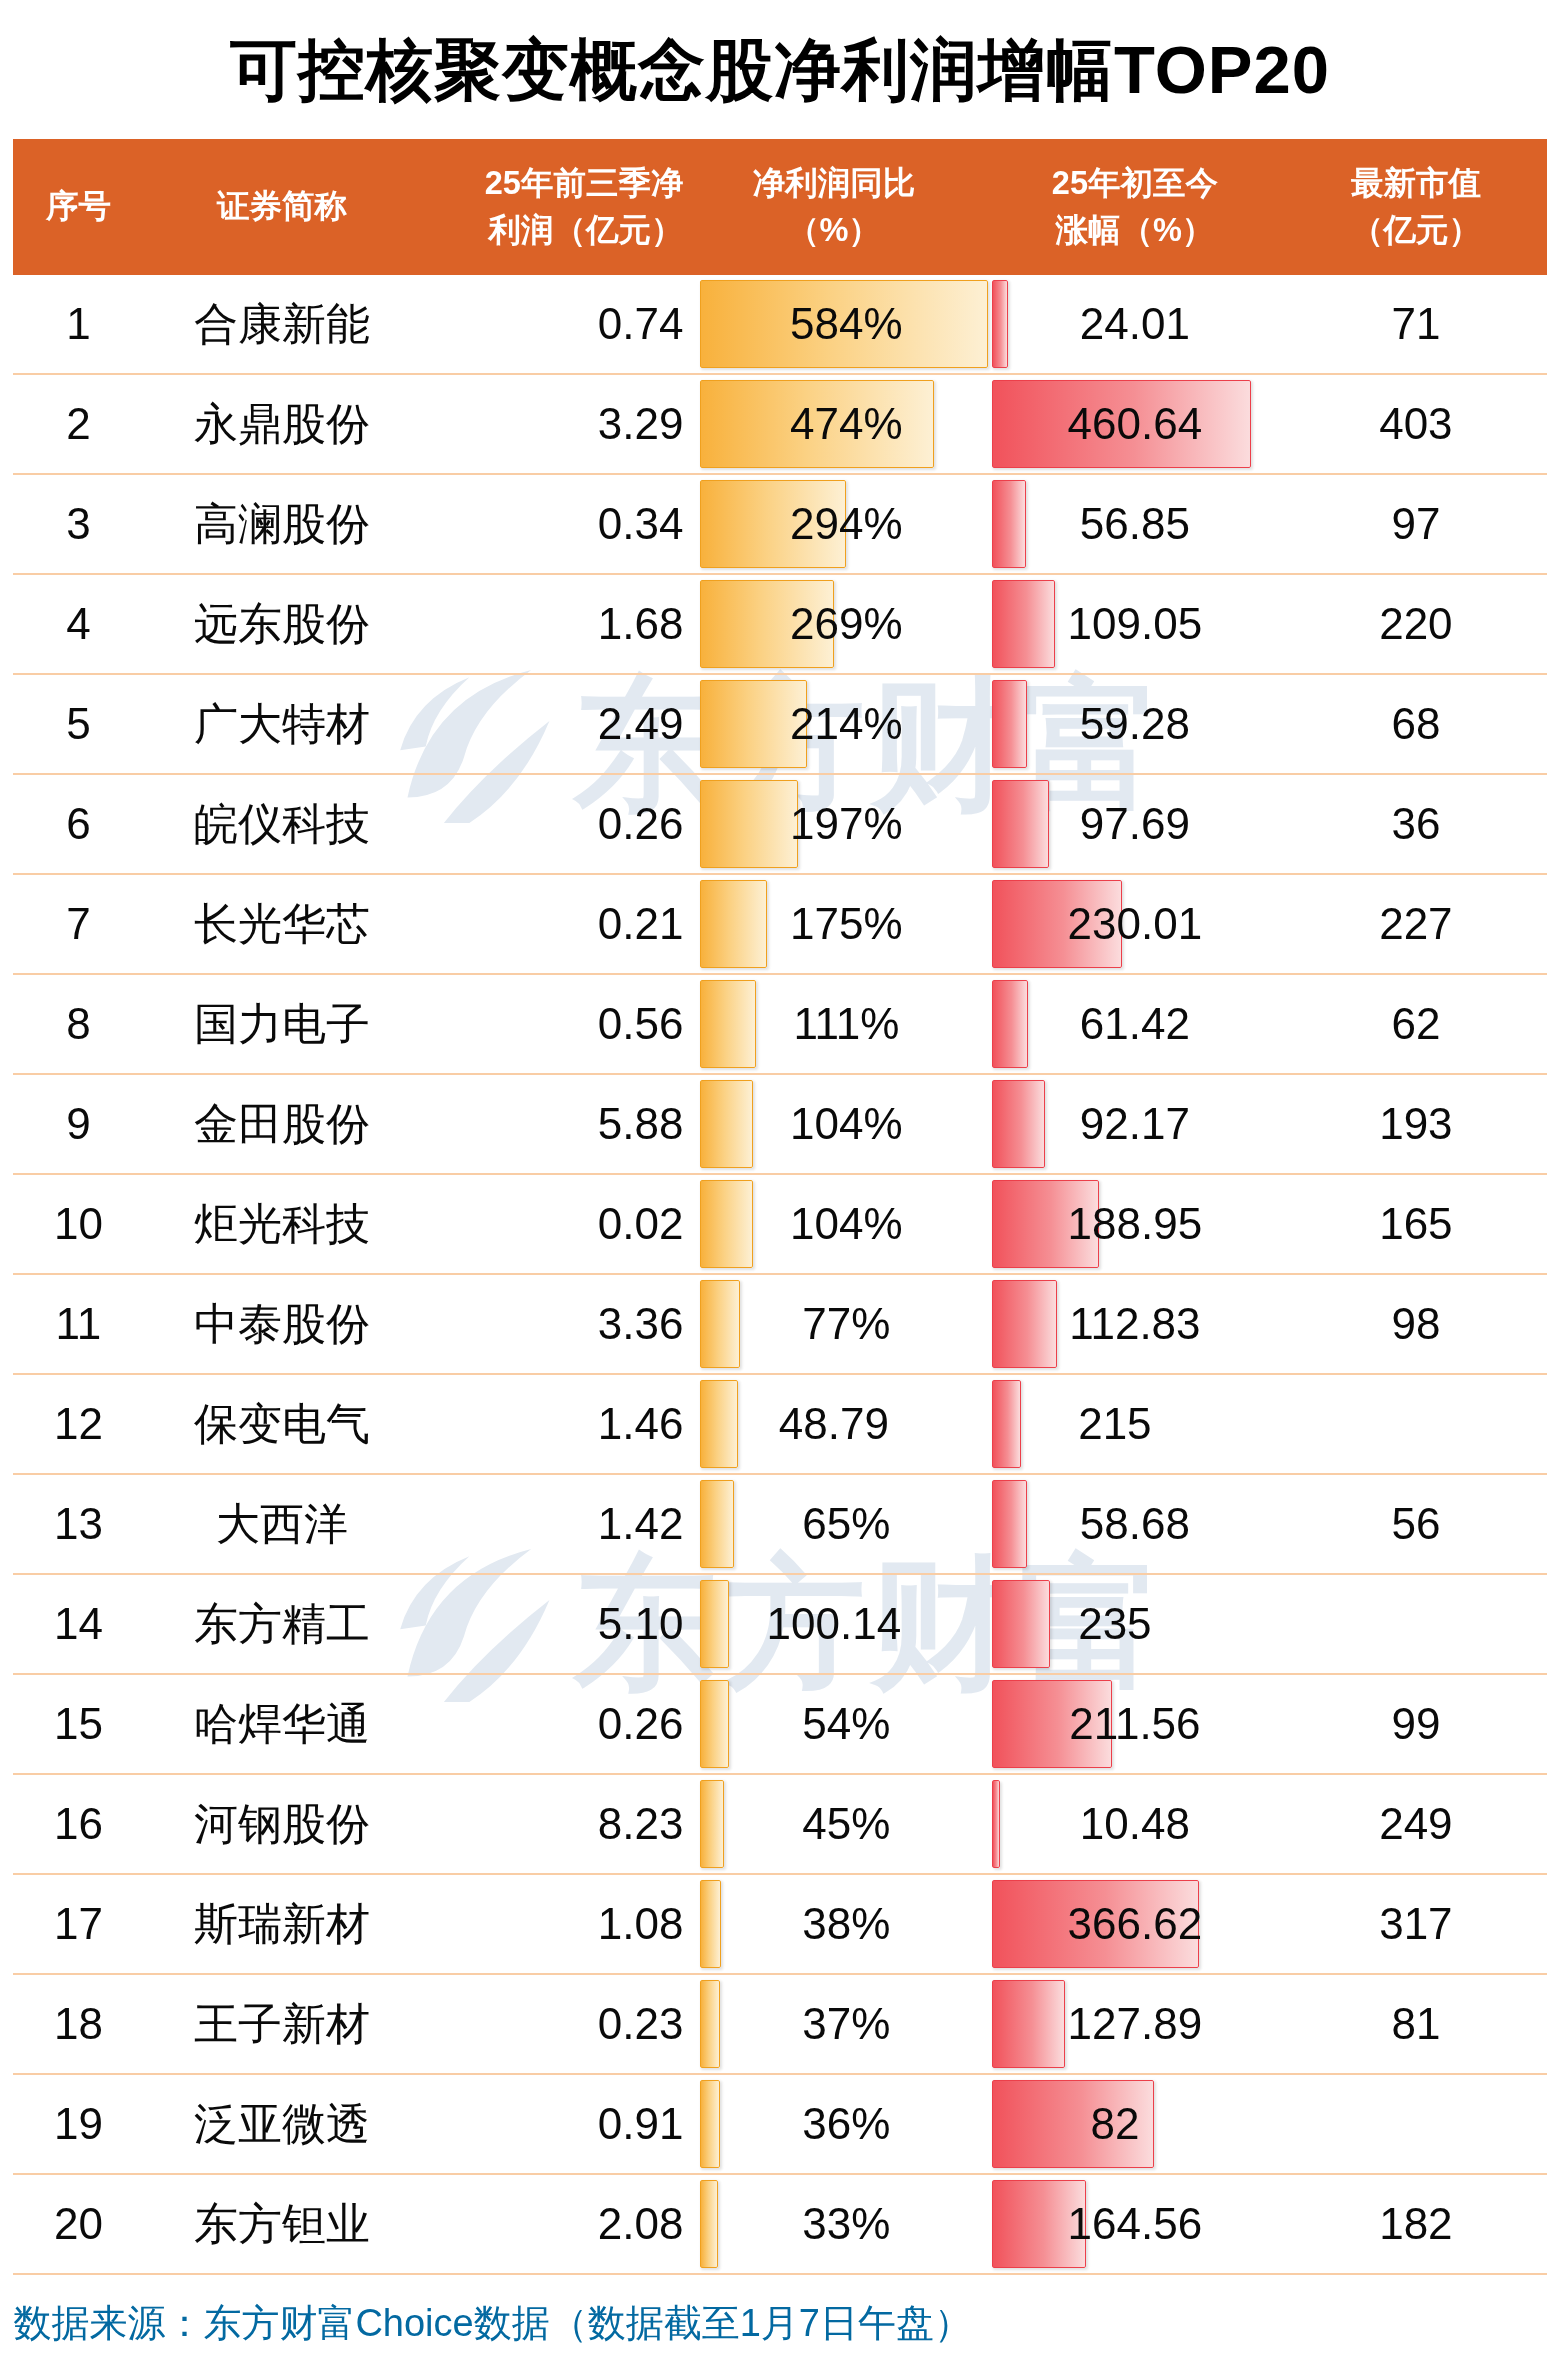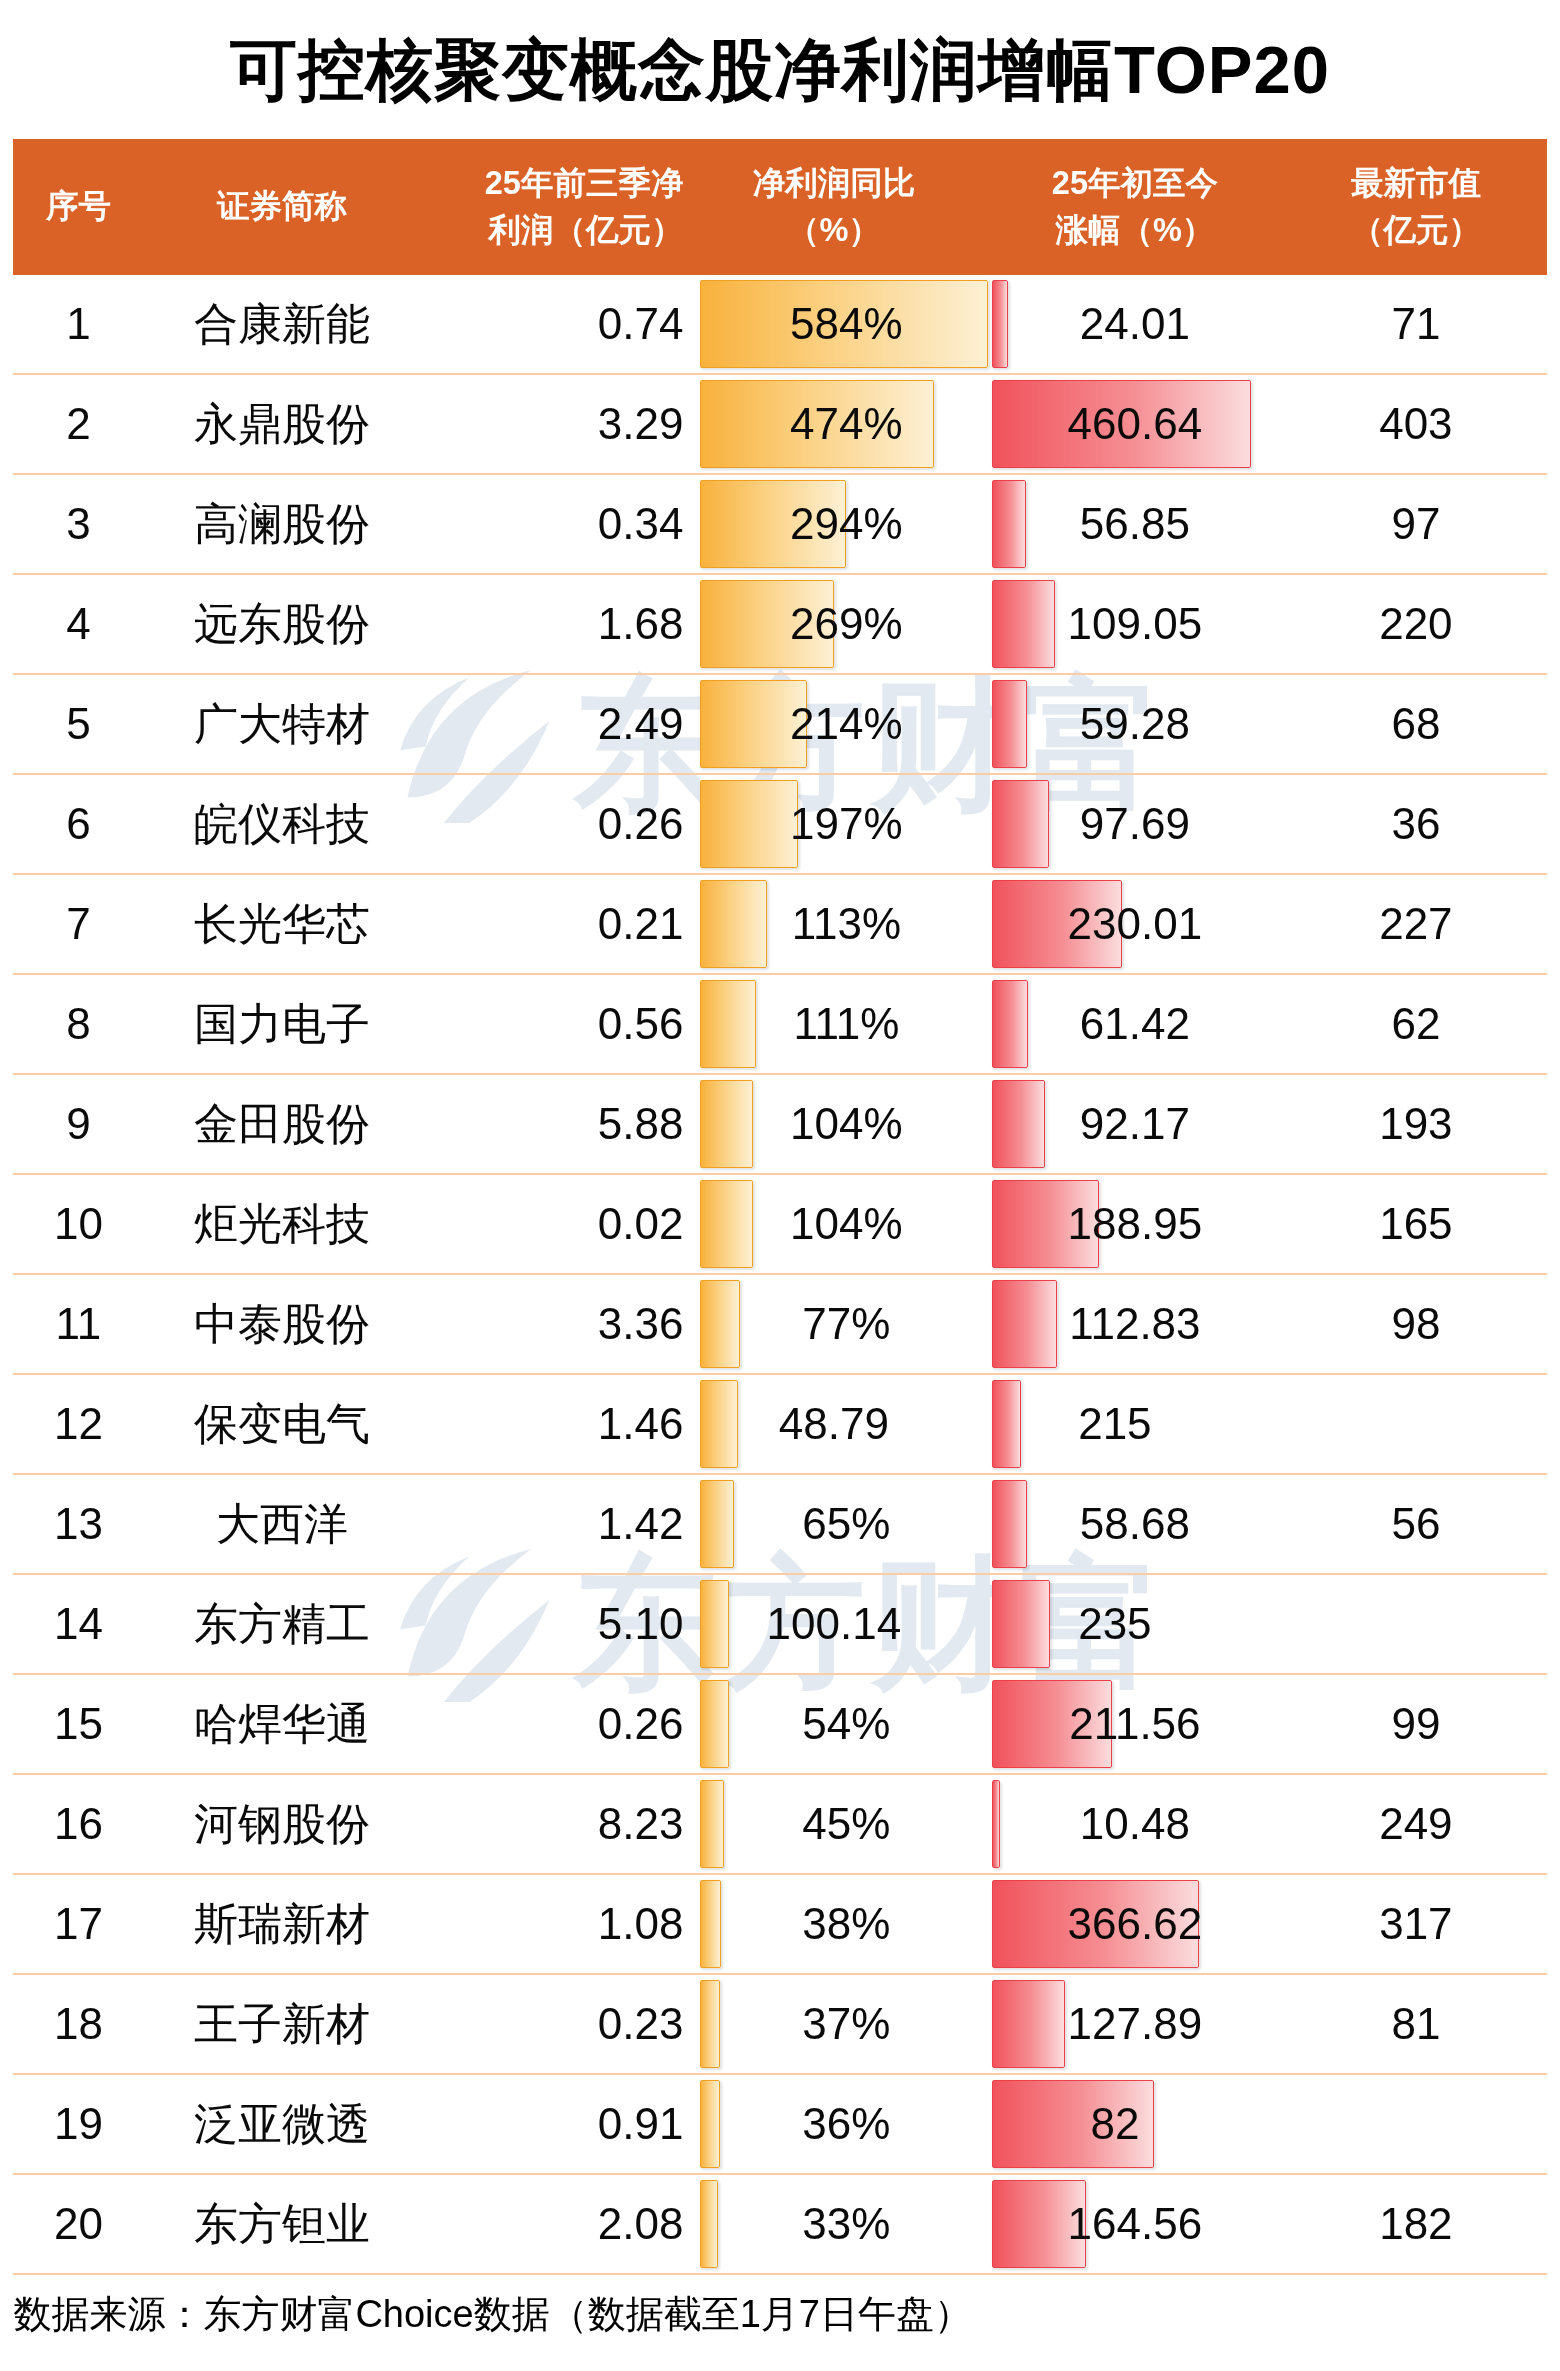--- a/index.html
+++ b/index.html
@@ -65,22 +65,22 @@
   }
   .bar-ytd{
     left:979px;
     background:linear-gradient(90deg,#f1525b 0%,#f58f94 55%,#fbdcdd 100%);
     border:1.9px solid #ec3f4a;
     box-shadow:1.9px 1.9px 2.9px rgba(0,0,0,0.12);
   }
   
   .footer{
     position:relative;z-index:2;
-    margin:0 13.4px;padding-top:14px;
-    font-size:38px;color:#000000;
+    margin:0 13.4px;padding-top:23px;
+    font-size:38px;color:#0369a1;
   }
 </style>
 </head>
 <body>
 
 <div class="page">
 
   <div class="watermark" style="top:650px;">
     <svg width="182" height="191" viewBox="0 0 100 100">
       <path d="M14 78 Q 26 22 82 8 Q 52 30 45 56 Q 38 78 14 78 Z" fill="#e2e9f1"></path>
@@ -264,21 +264,21 @@
           <div class="c-no">
             <span class="cell-text">7</span>
           </div>
           <div class="c-name">
             <span class="cell-text">长光华芯</span>
           </div>
           <div class="c-profit">
             <span class="cell-text">0.21</span>
           </div>
           <div class="c-yoy">
-            <span class="cell-text">113%</span>
+            <span class="cell-text">175%</span>
           </div>
           <div class="c-ytd">
             <span class="cell-text">230.01</span>
           </div>
           <div class="c-cap">
             <span class="cell-text">227</span>
           </div>
         </div>
         <div class="trow">
           <div class="bar bar-yoy" style="width: 54px;"></div>

